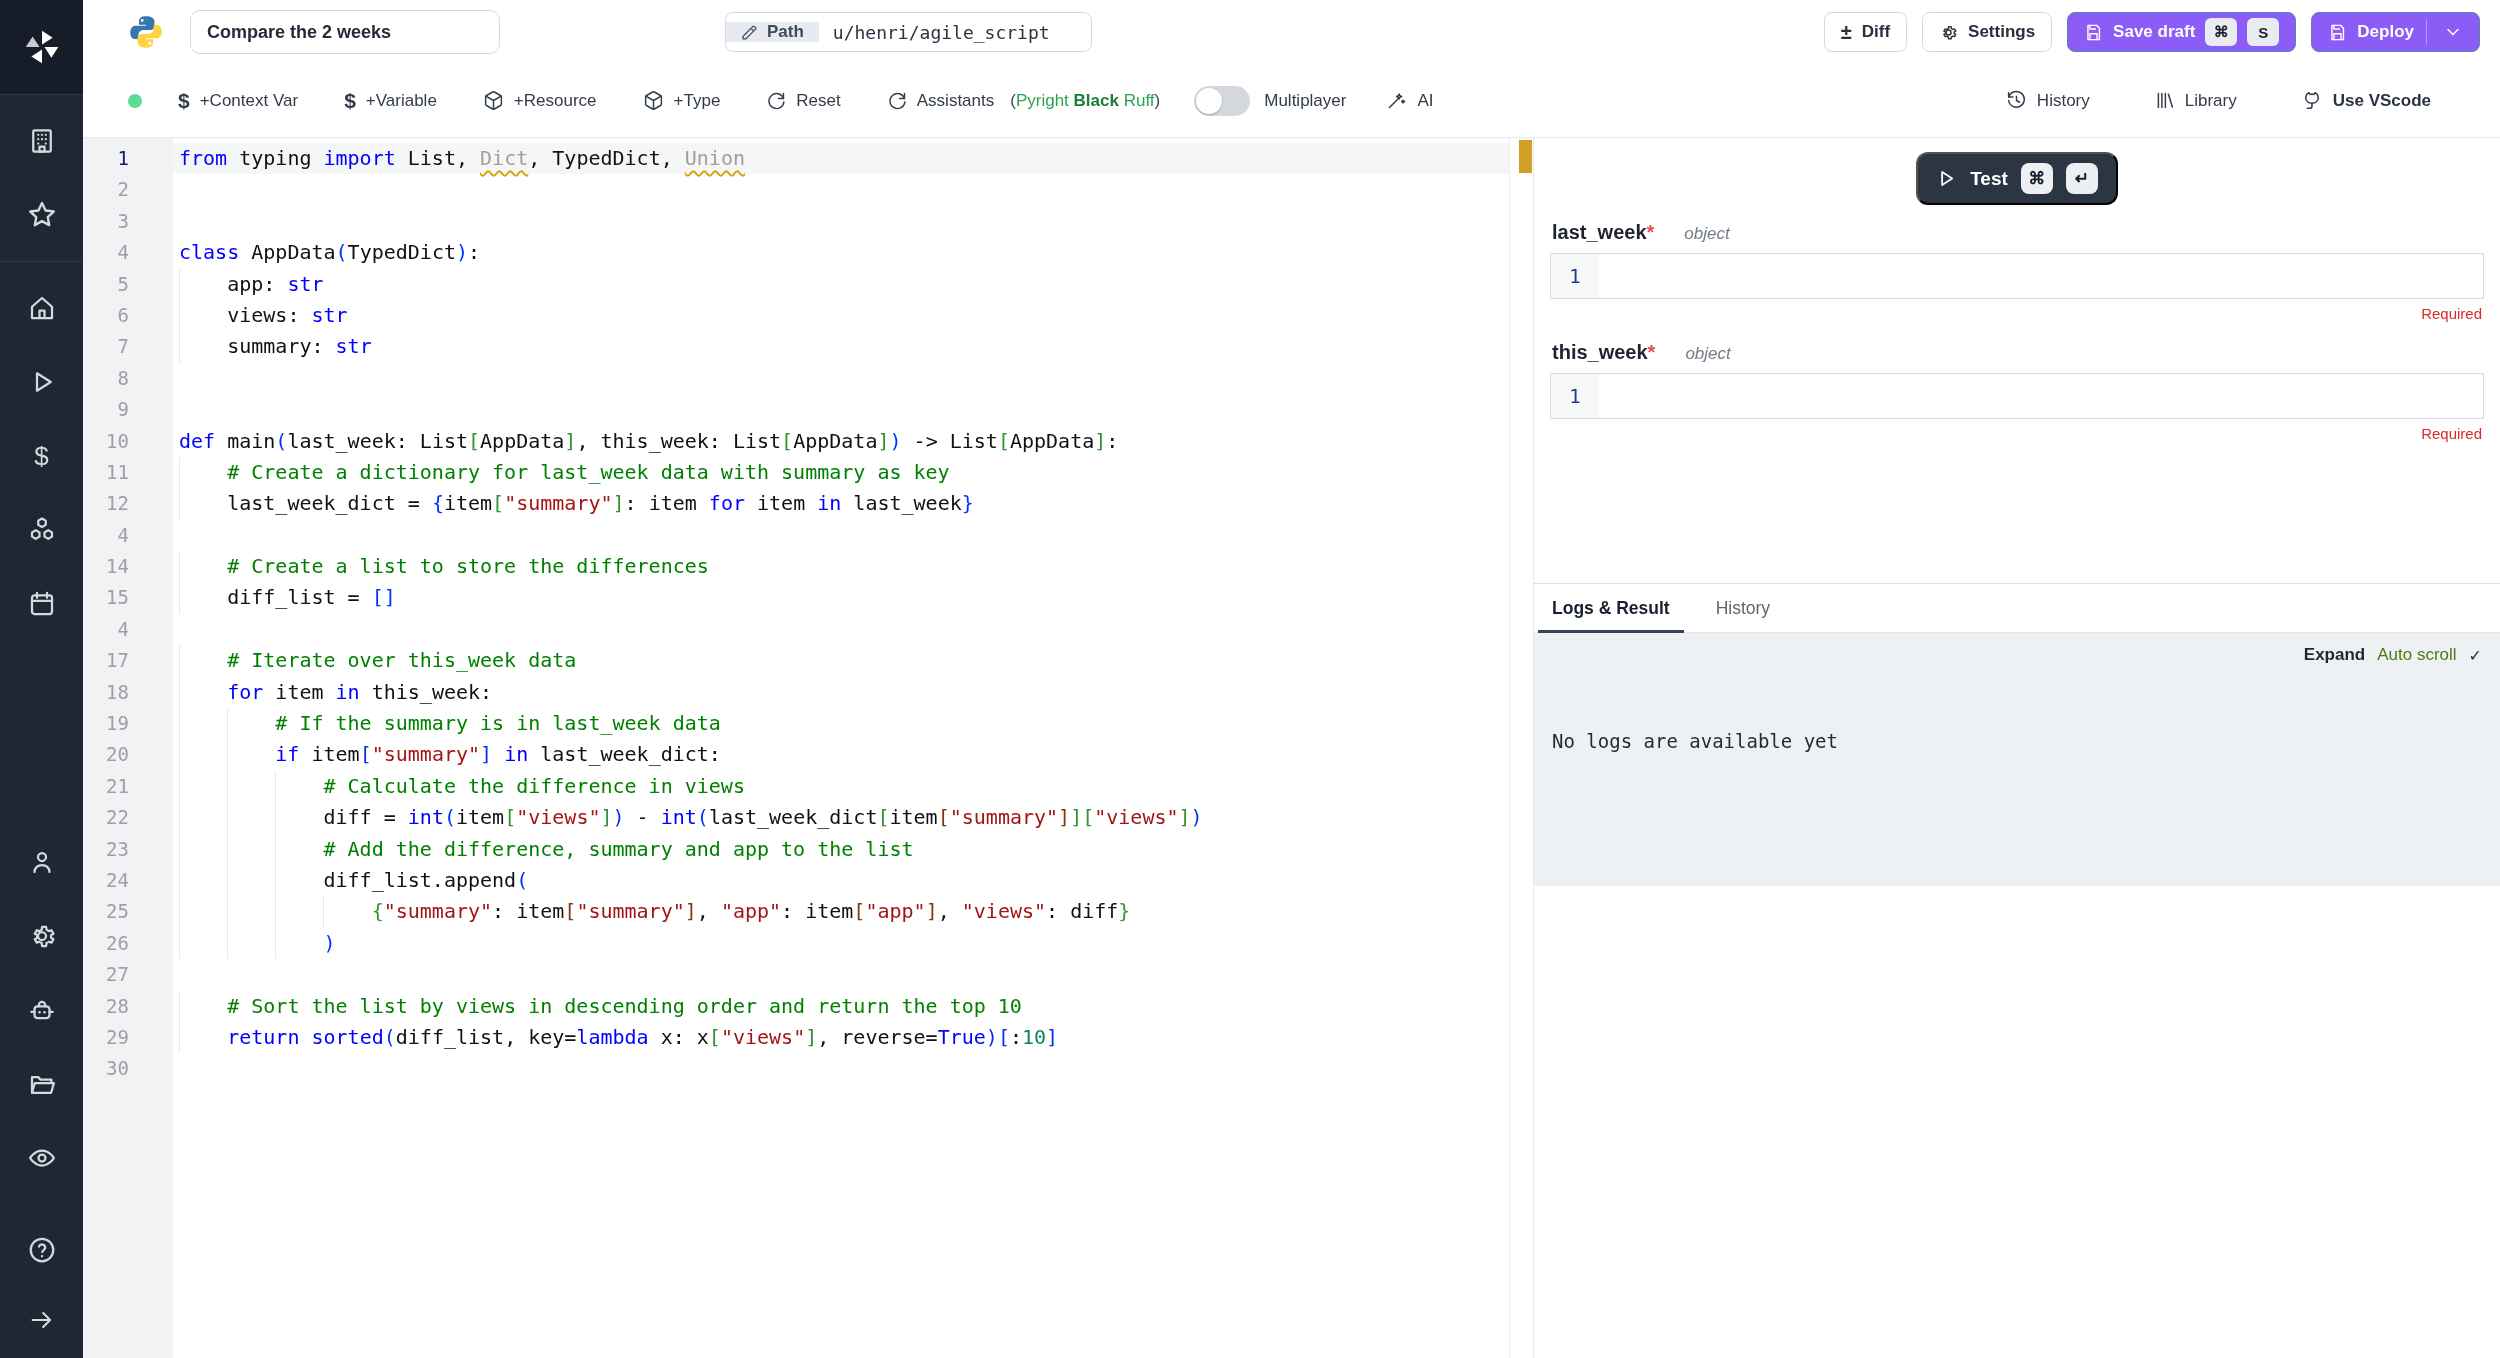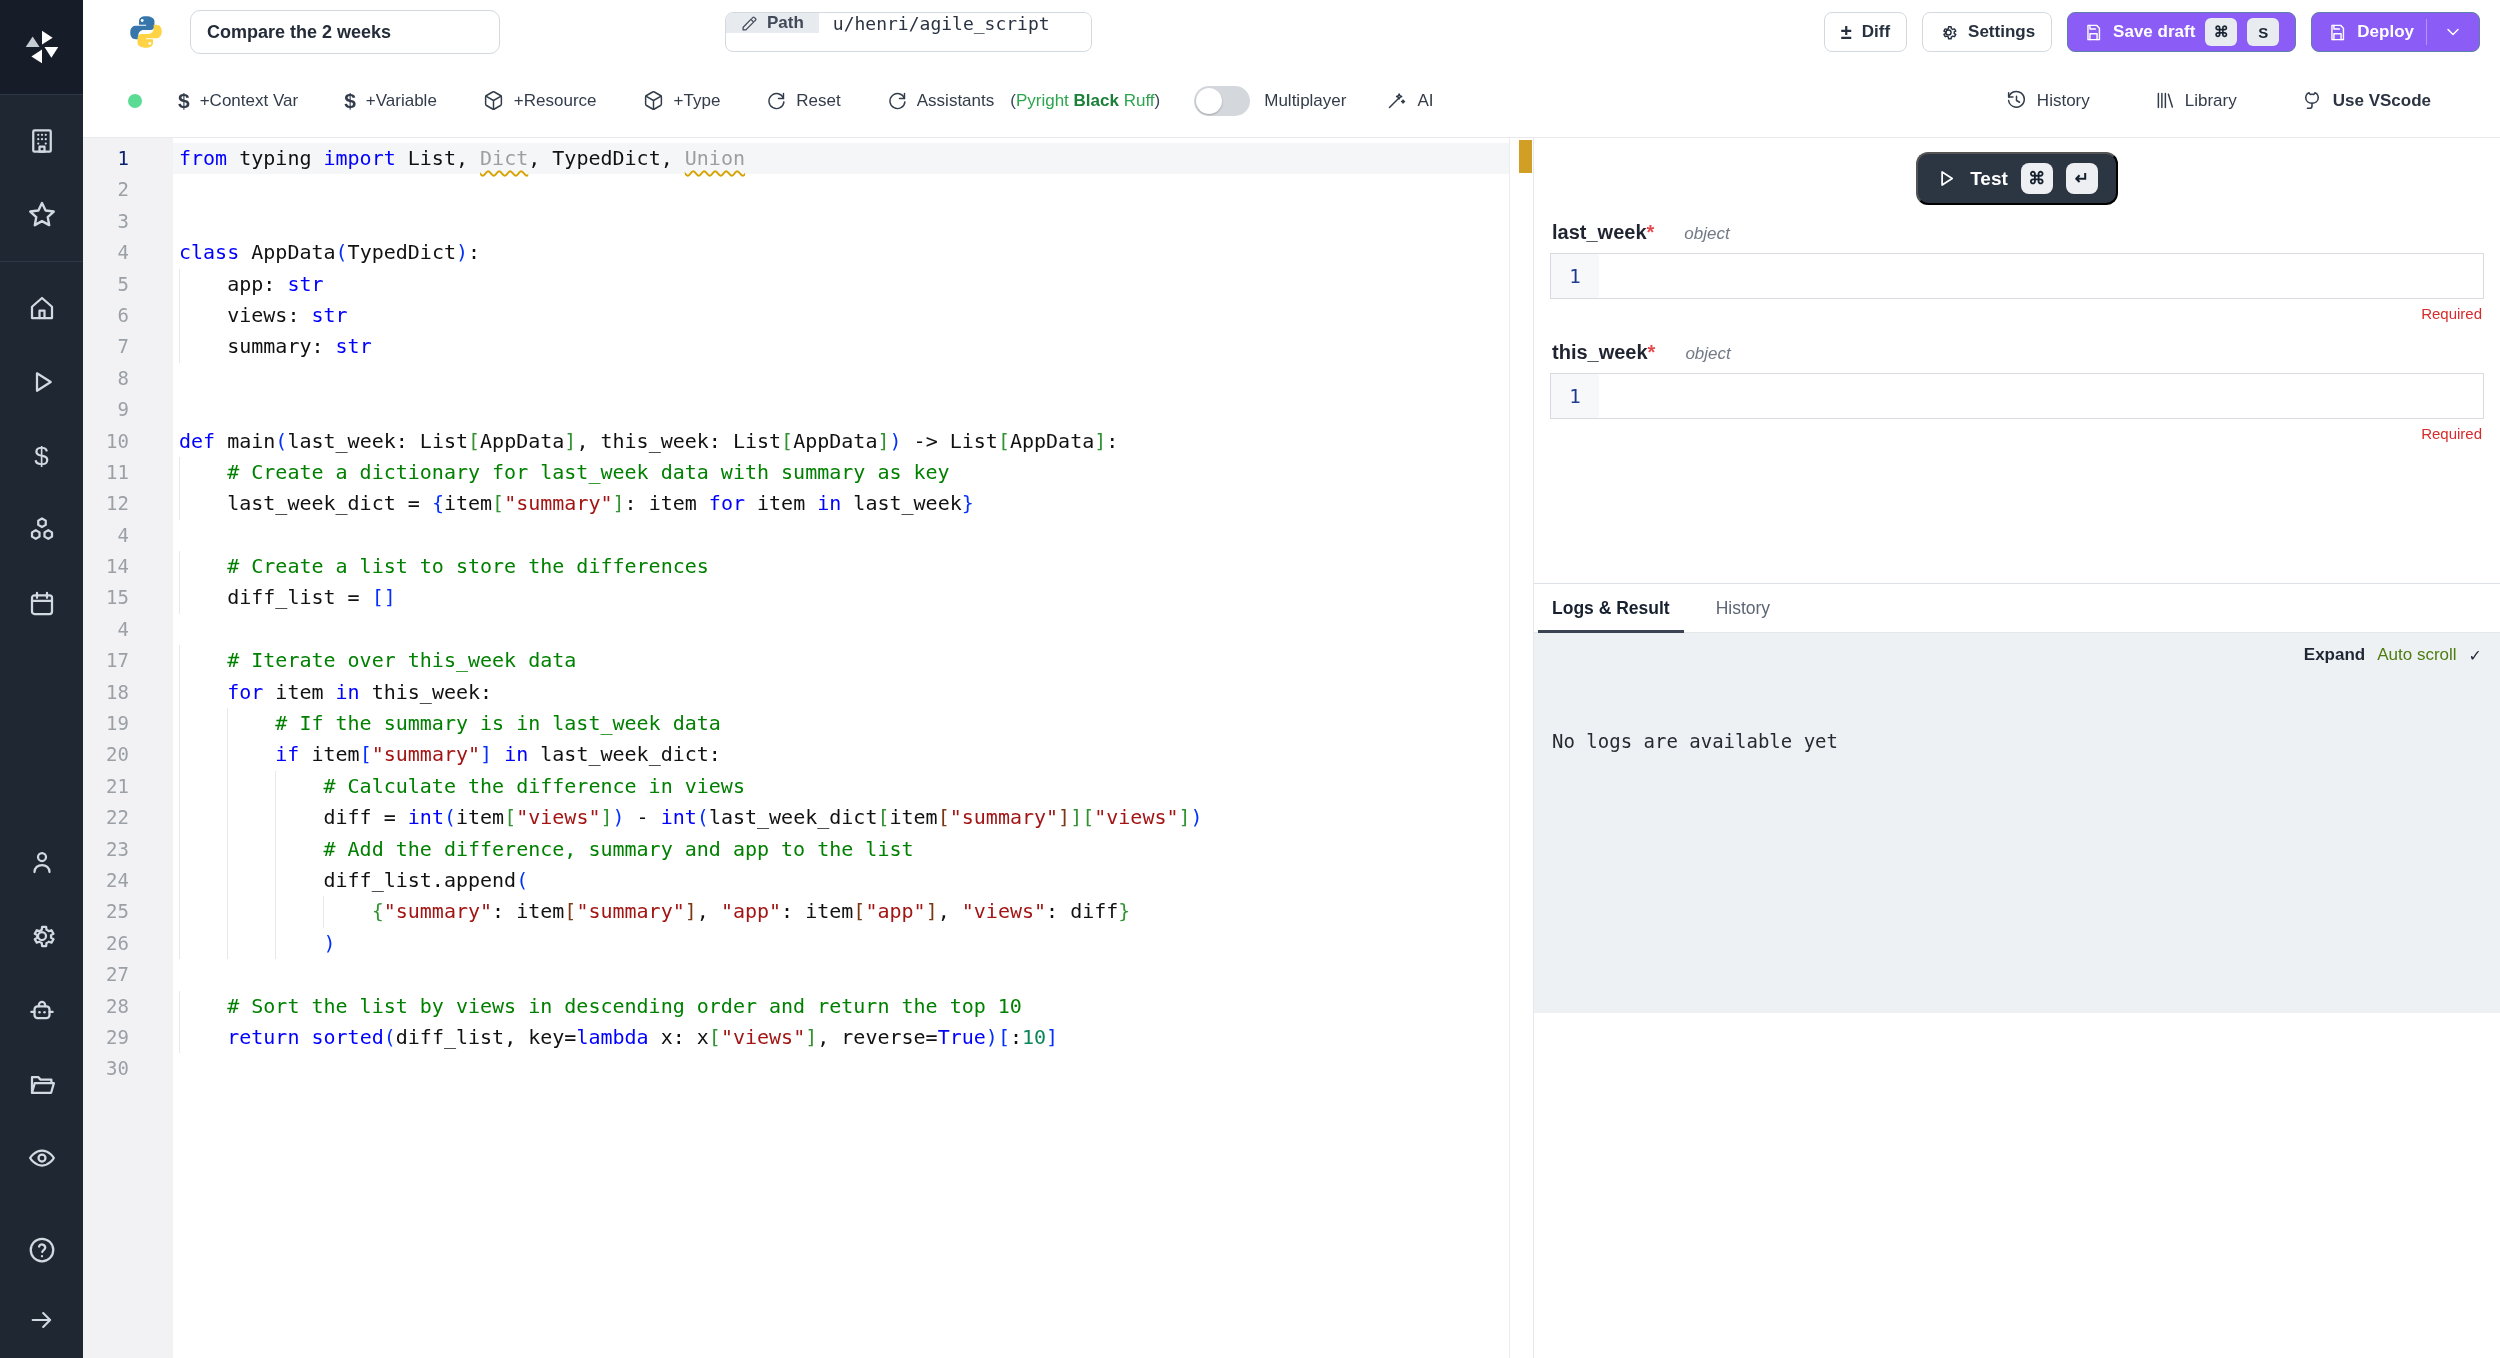--- a/index.html
+++ b/index.html
@@ -19,21 +19,21 @@
   .sb-btn svg { stroke:#d3d9e1; fill:none; stroke-width:1.8; stroke-linecap:round; stroke-linejoin:round; }
   .sb-dollar { color:#d3d9e1; font-size:26px; font-weight:500; }
   .sb-spacer { flex:1; }
   .sb-bottom { padding-bottom:18px; gap:30px; }
 
   
   .header { height:64px; display:flex; align-items:center; padding:0 20px 0 45px; background:#fff; flex:none; }
   .py-logo { width:36px; height:36px; flex:none; }
   .name-box { margin-left:26px; width:310px; height:44px; border:1px solid #d4d9df; border-radius:10px;
     font-size:18px; font-weight:700; color:#242c39; padding:0 16px; outline:none; font-family:"Liberation Sans",sans-serif; background:#fff; }
-  .path-group { margin-left:225px; height:40px; display:flex; align-items:flex-start; border:1px solid #d4d9df; border-radius:8px; overflow:hidden; }
+  .path-group { margin-left:225px; height:40px; display:flex; align-items:center; border:1px solid #d4d9df; border-radius:8px; overflow:hidden; }
   .path-left { background:#e7eaee; display:flex; align-items:center; gap:9px; padding:0 15px; cursor:pointer; }
   .path-left svg { stroke:#424a57; fill:none; stroke-width:1.8; }
   .path-label { font-size:17px; font-weight:600; color:#424a57; }
   .path-input { border:none; outline:none; width:272px; padding:0 14px; font-size:18px; color:#2a3342;
     font-family:"DejaVu Sans Mono", monospace; background:#fff; }
   .hdr-right { margin-left:auto; display:flex; align-items:center; gap:15px; }
   .btn { height:40px; display:flex; align-items:center; gap:10px; padding:0 16px; border:1px solid #d4d9df;
     border-radius:8px; background:#fff; font-size:17px; font-weight:600; color:#27303f; cursor:pointer; }
   .btn svg { stroke:#27303f; fill:none; stroke-width:1.8; stroke-linecap:round; stroke-linejoin:round; }
   .btn.blue { background:#8b5cf6; border-color:#5e80a6; color:#fff; }
@@ -97,21 +97,21 @@
     font-family:"DejaVu Sans Mono",monospace; font-size:19px; color:#1e3a8a; }
   .finput { flex:1; border:none; outline:none; font-family:"DejaVu Sans Mono",monospace; font-size:18px; padding:0 10px; }
   .req { text-align:right; font-size:15px; color:#d92b2b; margin:6px 2px 2px 0; height:20px; }
 
   .tabs { height:50px; flex:none; border-top:1px solid #dde0e4; border-bottom:1px solid #e5e7eb;
     display:flex; align-items:stretch; padding-left:18px; gap:46px; background:#fff; }
   .tab { display:flex; align-items:center; font-size:17.5px; cursor:pointer; position:relative; color:#5d6674; }
   .tab.active { color:#16202e; font-weight:600; }
   .tab.active::after { content:""; position:absolute; left:-14px; right:-14px; bottom:-1px; height:3px; background:#3a4452; }
 
-  .logs { height:380px; flex:none; background:#eef1f4; padding:12px 18px; position:relative; }
+  .logs { height:253px; flex:none; background:#eef1f4; padding:12px 18px; position:relative; }
   .logs-ctl { position:absolute; top:12px; right:18px; display:flex; align-items:center; gap:12px; font-size:17px; }
   .expand { font-weight:700; color:#1f2734; cursor:pointer; }
   .autoscroll { color:#4d7c0f; cursor:pointer; }
   .check { font-size:16px; color:#1f2734; }
   .nologs { margin-top:85px; font-family:"DejaVu Sans Mono",monospace; font-size:19px; color:#252b33; }
 
   .result { flex:1; border-top:1px solid #d8dce0; background:#fff; padding:26px 18px; }
   .result-ph { font-size:18px; color:#4a5568; }
 </style>
 </head>

